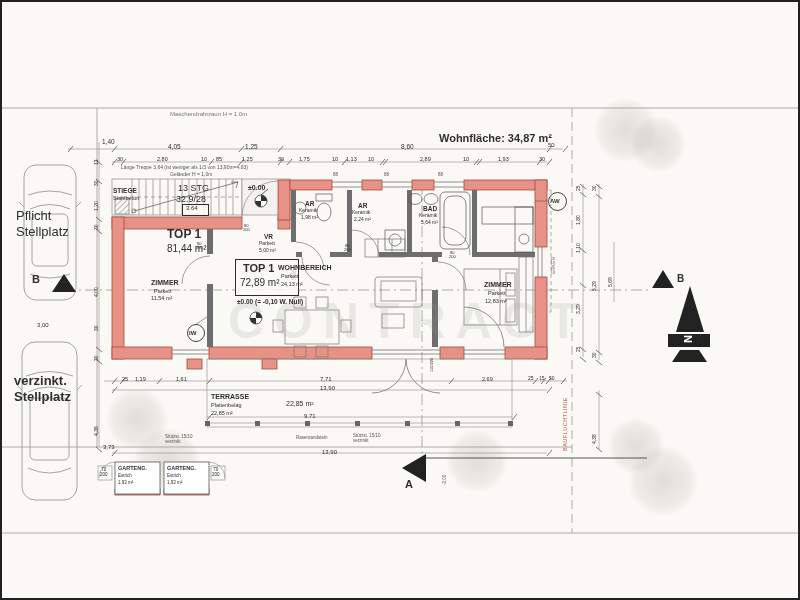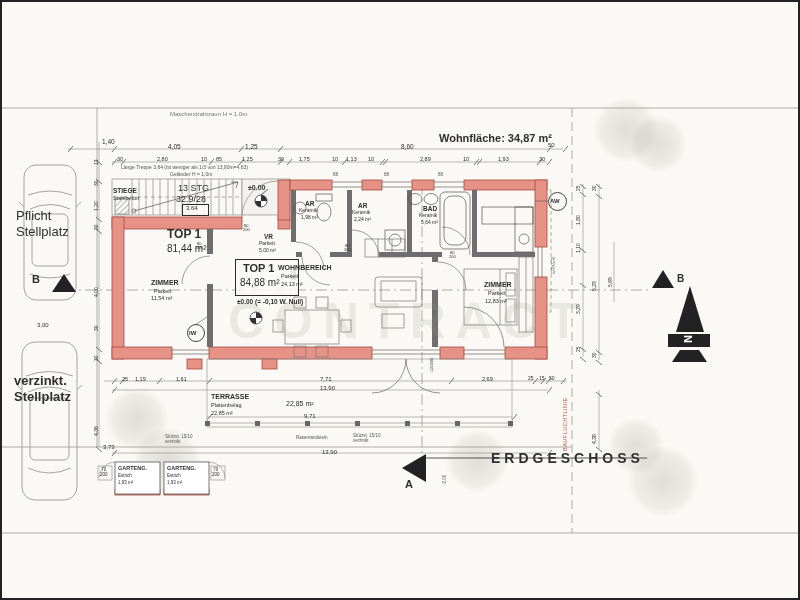--- a/index.html
+++ b/index.html
@@ -340,21 +340,21 @@
       <div class="lbl" style="left: 168px; top: 170px; font-size: 5px; color: rgb(85, 85, 85);">Geländer H = 1,0m</div>
       <div class="lbl" style="left: 111px; top: 185px; font-size: 6.5px; font-weight: 700; color: rgb(47, 47, 47);">STIEGE</div>
       <div class="lbl" style="left: 111px; top: 193px; font-size: 5.5px; color: rgb(47, 47, 47);">Stahlbeton</div>
       <div class="lbl" style="left: 176px; top: 181px; font-size: 9px; color: rgb(47, 47, 47);">13 STG</div>
       <div class="lbl" style="left: 174px; top: 192px; font-size: 9px; color: rgb(47, 47, 47);">32.9/28</div>
       <div class="lbl" style="left: 184px; top: 203px; font-size: 6px; color: rgb(47, 47, 47);">3.64</div>
       <div class="lbl" style="left: 246px; top: 182px; font-size: 7px; font-weight: 700; color: rgb(47, 47, 47);">±0.00</div>
       <div class="lbl" style="left: 165px; top: 226px; font-size: 12px; font-weight: 700; color: rgb(47, 47, 47);">TOP 1</div>
       <div class="lbl" style="left: 165px; top: 241px; font-size: 10px; color: rgb(47, 47, 47);">81,44 m²</div>
       <div class="lbl" style="left: 241px; top: 260px; font-size: 11px; font-weight: 700; color: rgb(47, 47, 47);">TOP 1</div>
-      <div class="lbl" style="left: 238px; top: 275px; font-size: 10px; color: rgb(47, 47, 47);">84,88 m²</div>
+      <div class="lbl" style="left: 238px; top: 275px; font-size: 10px; color: rgb(47, 47, 47);">72,89 m²</div>
       <div class="lbl" style="left: 235px; top: 296px; font-size: 6.5px; font-weight: 700; color: rgb(47, 47, 47);">±0.00 (= -0,10 W. Null)</div>
       <div class="lbl" style="left: 149px; top: 277px; font-size: 7px; font-weight: 700; color: rgb(47, 47, 47);">ZIMMER</div>
       <div class="lbl" style="left: 152px; top: 286px; font-size: 5.5px; color: rgb(47, 47, 47);">Parkett</div>
       <div class="lbl" style="left: 149px; top: 293px; font-size: 5.5px; color: rgb(47, 47, 47);">11,54 m²</div>
       <div class="lbl" style="left: 262px; top: 231px; font-size: 6.5px; font-weight: 700; color: rgb(47, 47, 47);">VR</div>
       <div class="lbl" style="left: 257px; top: 239px; font-size: 5px; color: rgb(47, 47, 47);">Parkett</div>
       <div class="lbl" style="left: 257px; top: 246px; font-size: 5px; color: rgb(47, 47, 47);">5,00 m²</div>
       <div class="lbl" style="left: 303px; top: 198px; font-size: 6.5px; font-weight: 700; color: rgb(47, 47, 47);">AR</div>
       <div class="lbl" style="left: 297px; top: 206px; font-size: 5px; color: rgb(47, 47, 47);">Keramik</div>
       <div class="lbl" style="left: 299px; top: 213px; font-size: 5px; color: rgb(47, 47, 47);">1,98 m²</div>
@@ -438,18 +438,17 @@
       <div class="lbl" style="left: 590px; top: 442px; font-size: 5px; color: rgb(47, 47, 47); transform: rotate(-90deg);">4,38</div>
       <div class="lbl" style="left: 549px; top: 272px; font-size: 5px; color: rgb(102, 102, 102); transform: rotate(-90deg);">ERKER</div>
       <div class="lbl" style="left: 560px; top: 449px; font-size: 5.5px; letter-spacing: 0.5px; color: rgb(192, 80, 77); transform: rotate(-90deg);">BAUFLUCHTLINIE</div>
       <div class="lbl" style="left: 440px; top: 483px; font-size: 4.5px; color: rgb(85, 85, 85); transform: rotate(-90deg);">-2,00</div>
       <div class="lbl" style="left: 30px; top: 271px; font-size: 11px; font-weight: 700; color: rgb(47, 47, 47);">B</div>
       <div class="lbl" style="left: 675px; top: 271px; font-size: 10px; font-weight: 700; color: rgb(47, 47, 47);">B</div>
       <div class="lbl" style="left: 403px; top: 476px; font-size: 11px; font-weight: 700; color: rgb(47, 47, 47);">A</div>
       <div class="lbl" style="left: 692px; top: 333px; font-size: 11px; font-weight: 700; color: rgb(255, 255, 255); transform: rotate(90deg);">N</div>
       <div class="lbl" style="left: 548px; top: 196px; font-size: 6px; font-weight: 700; color: rgb(47, 47, 47);">AW</div>
       <div class="lbl" style="left: 187px; top: 328px; font-size: 6px; font-weight: 700; color: rgb(47, 47, 47);">IW</div>
-      <div class="lbl" style="left: 489px; top: 449px; font-size: 14px; font-weight: 700; letter-spacing: 4px; color: rgb(47, 47, 47);">ERDGESCHOSS</div>
     </div>
 
   <div style="position:absolute;left:546px;top:190px;width:17px;height:17px;border:1px solid #444;border-radius:50%;"></div>
   <div style="position:absolute;left:185px;top:322px;width:16px;height:16px;border:1px solid #444;border-radius:50%;"></div>
 </div>
 
 </body></html>

